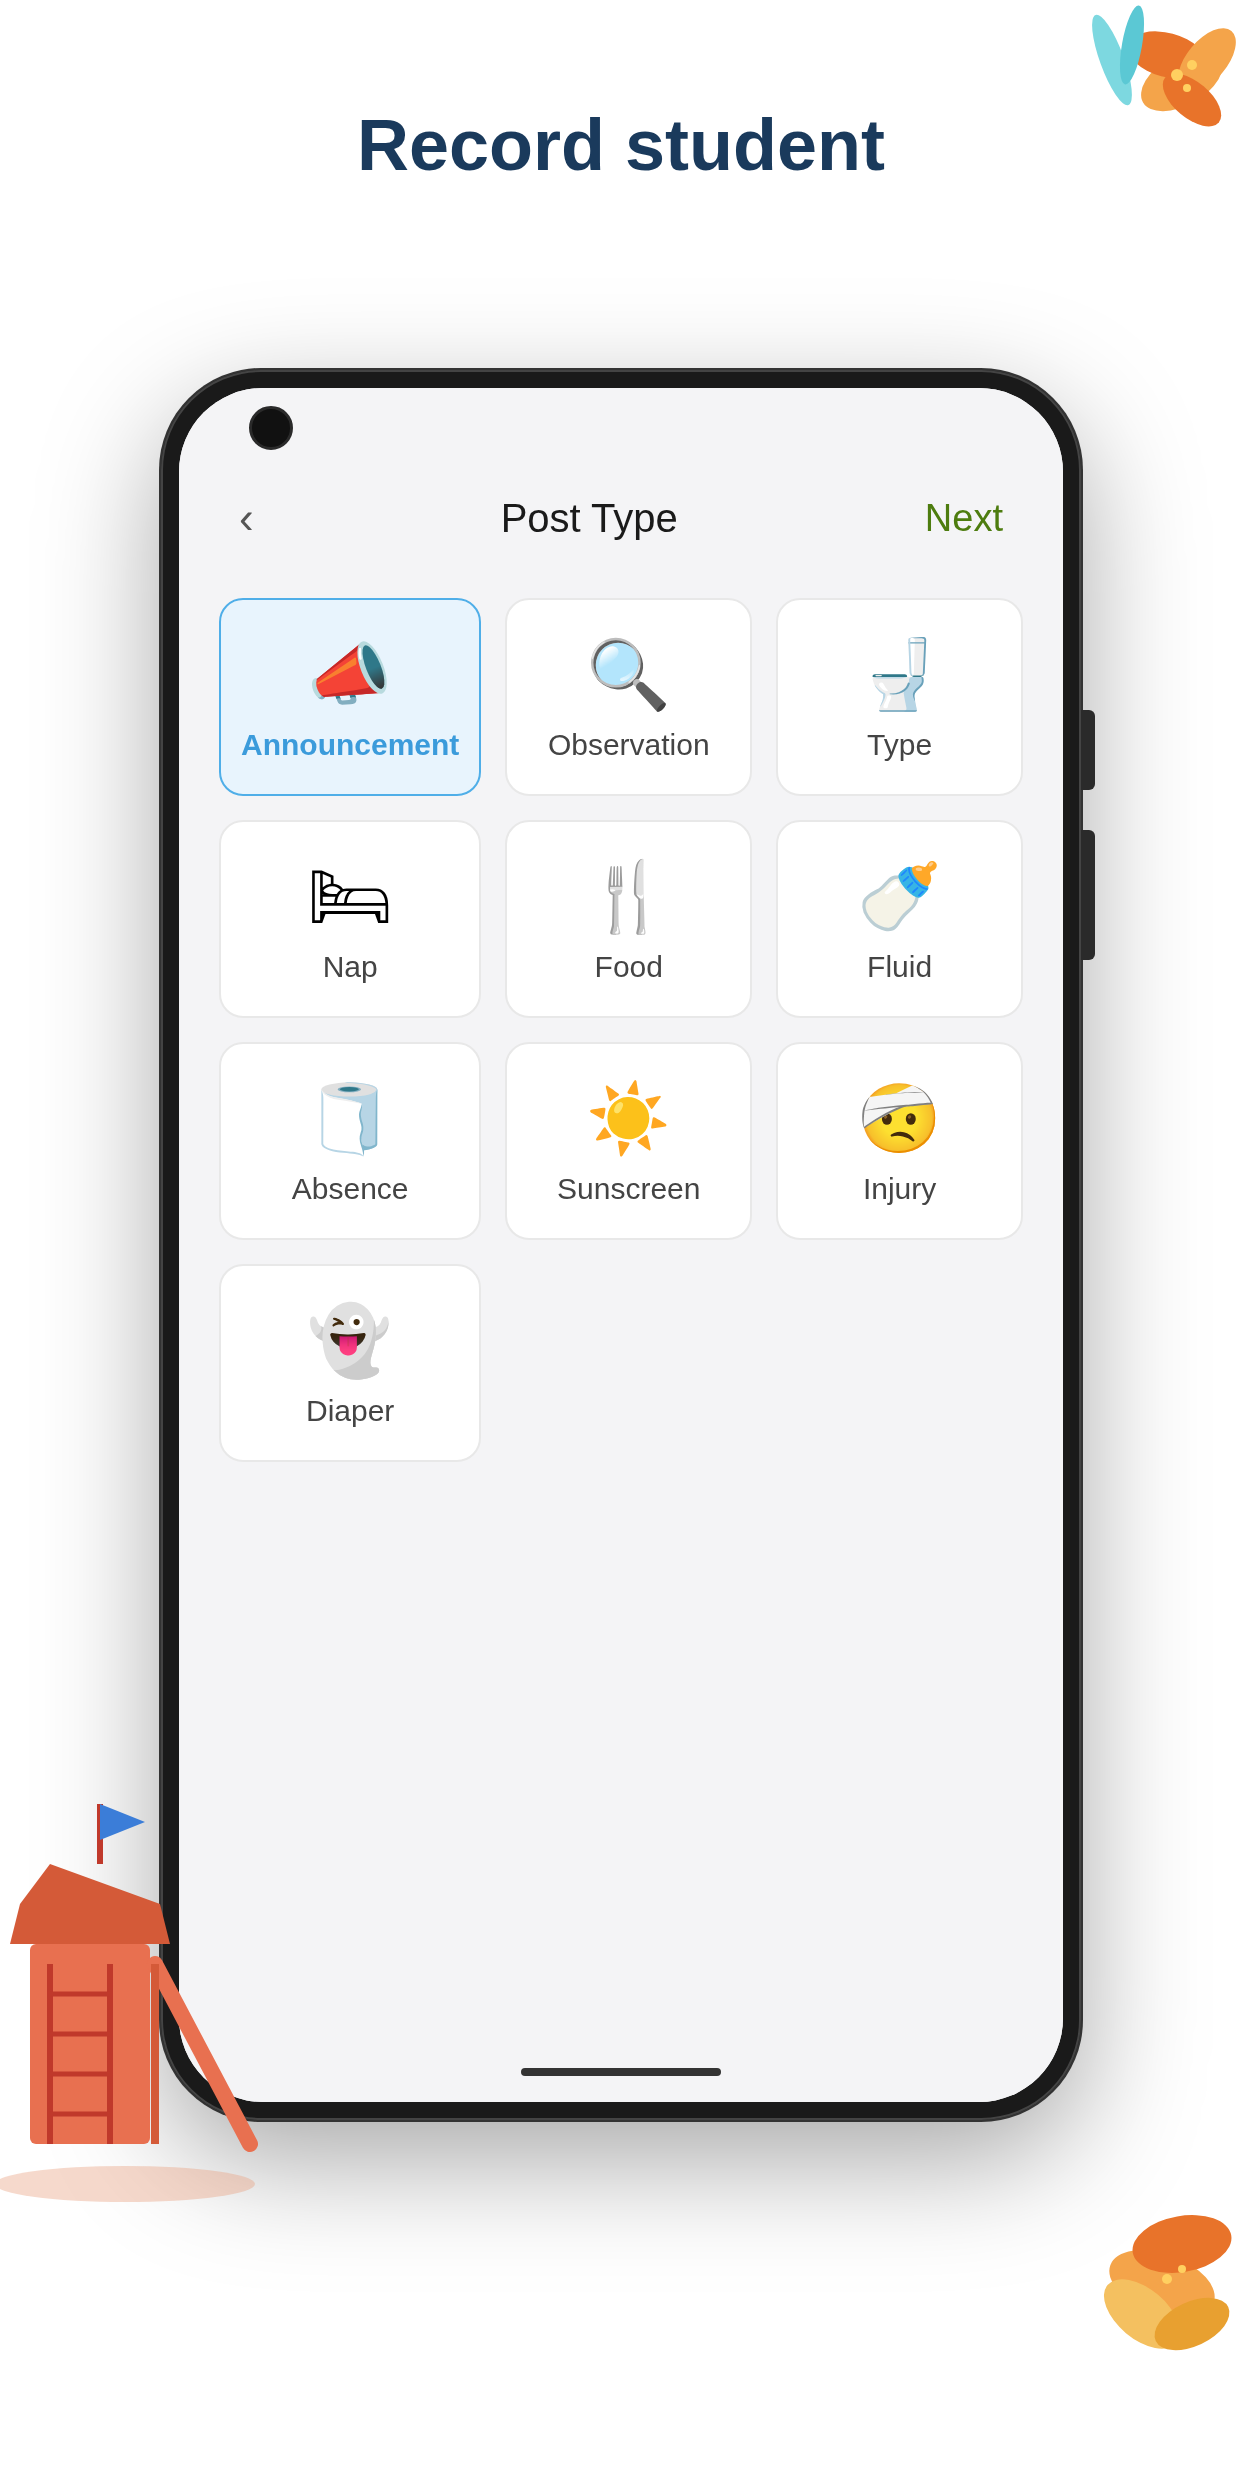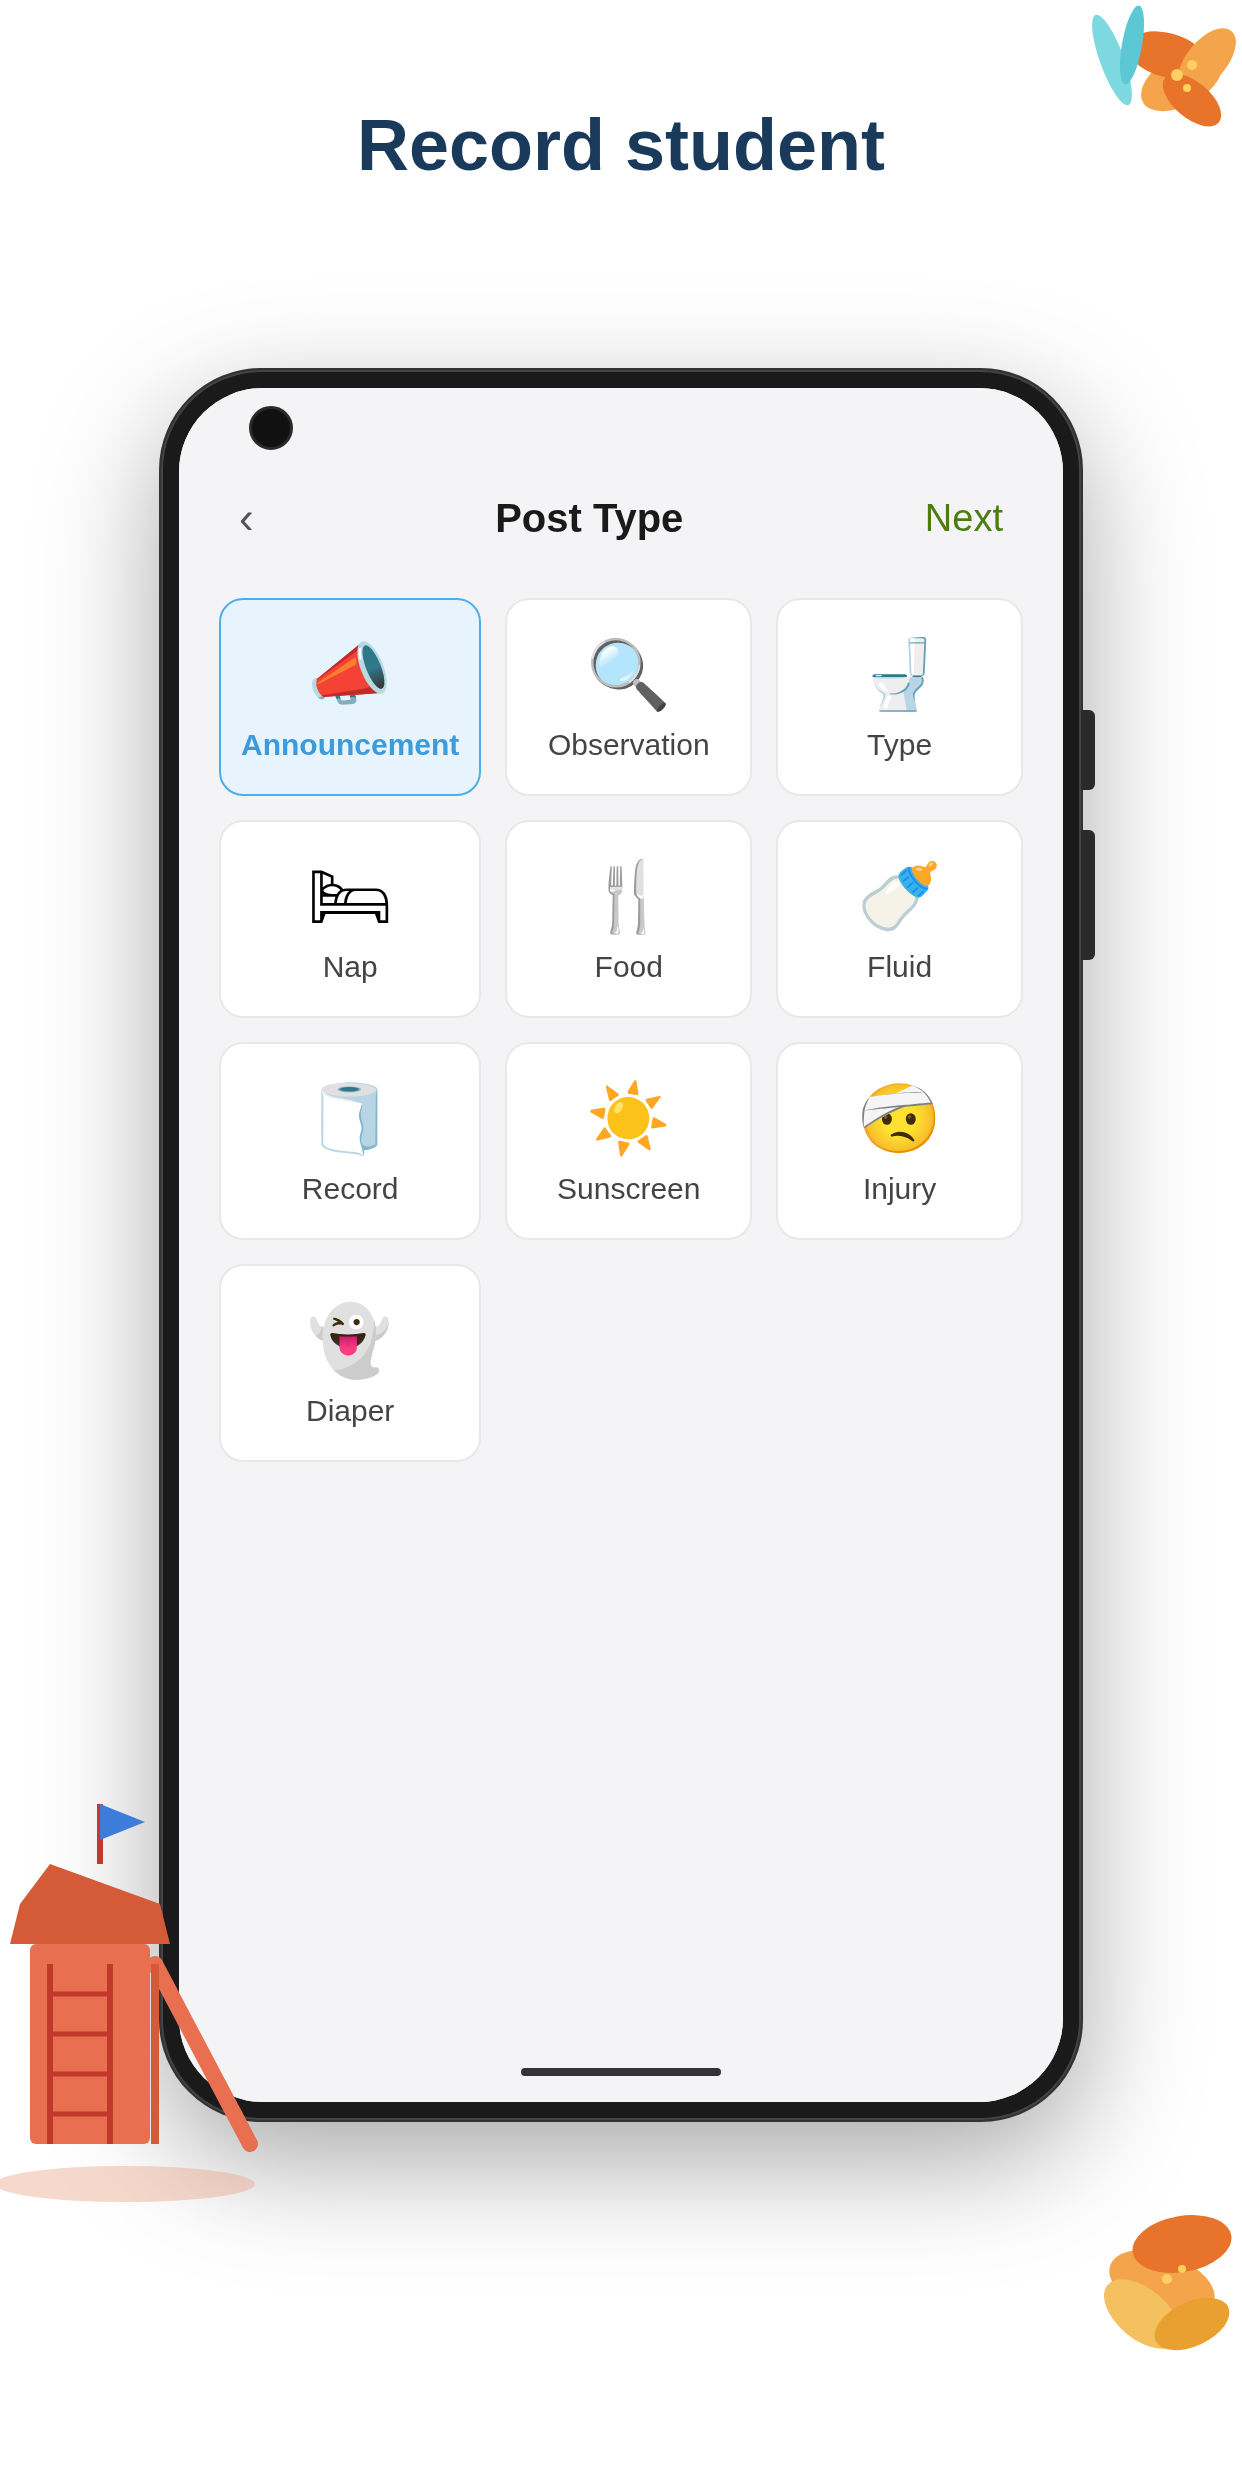--- a/index.html
+++ b/index.html
@@ -134,21 +134,21 @@
     }
 
     .nav-back {
       font-size: 44px;
       color: #555;
       cursor: pointer;
     }
 
     .nav-title {
       font-size: 40px;
-      font-weight: 700;
+      font-weight: 400;
       color: #1a1a1a;
     }
 
     .nav-next {
       font-size: 38px;
       color: #4d7c0f;
       font-weight: 500;
       cursor: pointer;
     }
 
@@ -288,21 +288,21 @@
             <div class="post-type-item">
               <div class="item-emoji">🍴</div>
               <div class="item-label">Food</div>
             </div>
             <div class="post-type-item">
               <div class="item-emoji">🍼</div>
               <div class="item-label">Fluid</div>
             </div>
             <div class="post-type-item">
               <div class="item-emoji">🧻</div>
-              <div class="item-label">Record</div>
+              <div class="item-label">Absence</div>
             </div>
             <div class="post-type-item">
               <div class="item-emoji">☀️</div>
               <div class="item-label">Sunscreen</div>
             </div>
             <div class="post-type-item">
               <div class="item-emoji">🤕</div>
               <div class="item-label">Injury</div>
             </div>
             <div class="post-type-item">

